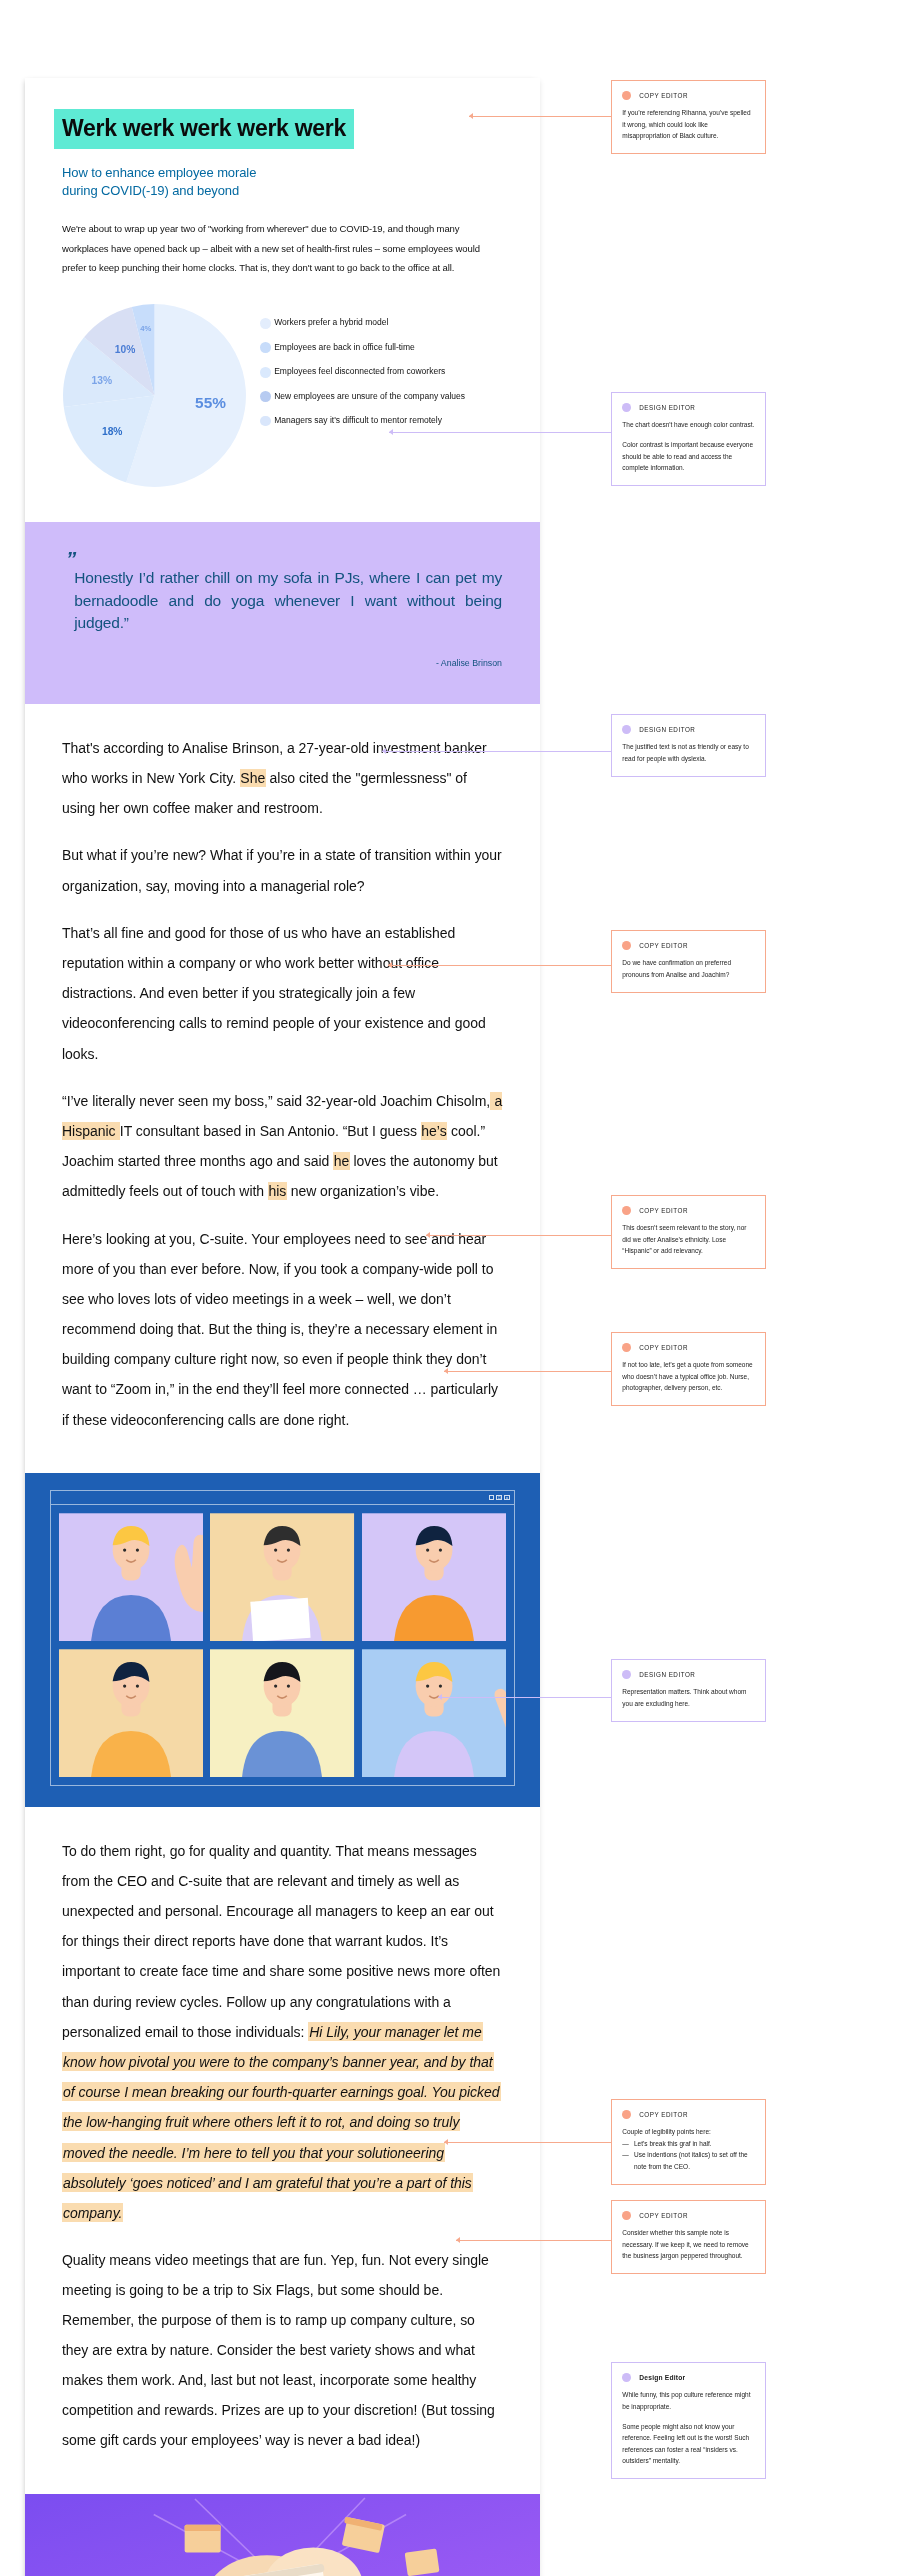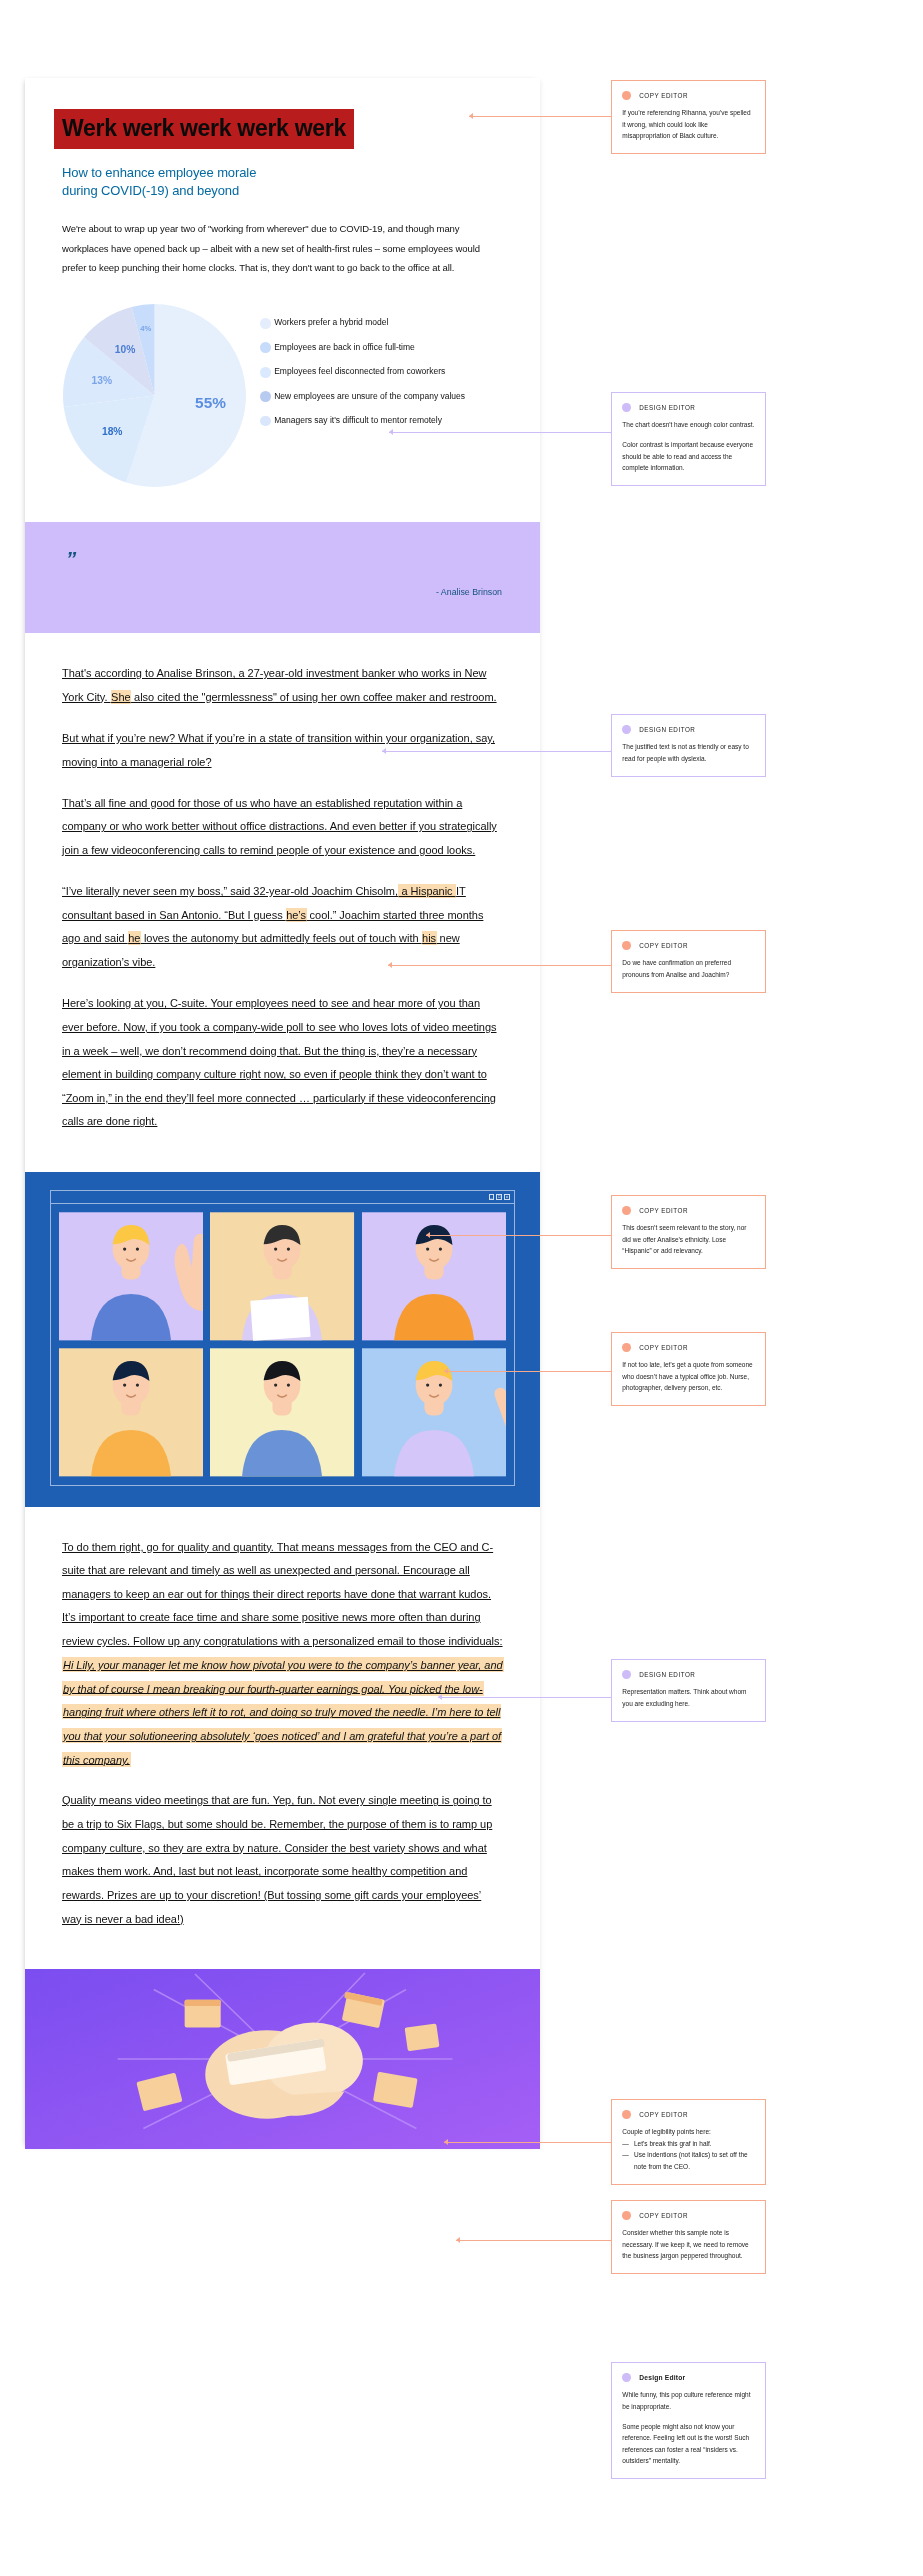--- a/index.html
+++ b/index.html
@@ -24,21 +24,21 @@
     background: #ffffff;
     box-shadow: -3.1px 0 5.2px -3.1px rgba(0,0,0,0.22),
                  3.1px 0 5.2px -3.1px rgba(0,0,0,0.10);
   }
   .pad { padding-left: 37px; padding-right: 37px; }
 
   
   .title-wrap { padding-top: 31px; }
   .title {
     display: inline-block;
-    background: #b91c1c;
+    background: #5eead4;
     font-size: 23px;
     font-weight: bold;
     line-height: 1.12;
     letter-spacing: -0.3px;
     color: #0b0b0b;
     padding: 7.2px 8.2px 7.2px 8.2px;
     margin-left: -8.2px;
   }
   .subtitle {
     margin-top: 14.4px;
@@ -115,26 +115,25 @@
     margin-top: 23px;
     text-align: right;
     font-size: 8.8px;
     color: #13537f;
     font-weight: 500;
   }
 
   
   .body-block { padding-top: 29px; padding-bottom: 20.6px; }
   .body-p {
-    font-size: 11px;
+    font-size: 14px;
     line-height: 2.15;
     color: #111;
     margin-bottom: 17.5px;
     letter-spacing: -0.03px;
-    text-decoration: underline;
   }
   .hl { background: #fadcb0; padding: 1px 0.5px; }
   .note-hl {
     background: #fadcb0;
     font-style: italic;
     box-decoration-break: clone;
     -webkit-box-decoration-break: clone;
     padding: 1.5px 1px;
   }
 
@@ -272,20 +271,21 @@
           </div>
           <div class="legend-row">
             <span class="legend-dot" style="background: rgb(217, 230, 251);"></span>
             <span class="legend-text">Managers say it's difficult to mentor remotely</span>
           </div>
         </div>
     </div>
 
     <div class="quote-band">
       <div class="quote-mark">”</div>
+      <div class="quote-text">Honestly I’d rather chill on my sofa in PJs, where I can pet my bernadoodle and do yoga whenever I want without being judged.”</div>
       <div class="quote-attr">- Analise Brinson</div>
     </div>
 
     <div class="pad body-block" id="body-part-1">
         <p class="body-p">That's according to Analise Brinson, a 27-year-old investment banker who works in New York City. <span class="hl">She</span> also cited the "germlessness" of using her own coffee maker and restroom.</p>
         <p class="body-p">But what if you’re new? What if you’re in a state of transition within your organization, say, moving into a managerial role?</p>
         <p class="body-p">That’s all fine and good for those of us who have an established reputation within a company or who work better without office distractions. And even better if you strategically join a few videoconferencing calls to remind people of your existence and good looks.</p>
         <p class="body-p">“I’ve literally never seen my boss,” said 32-year-old Joachim Chisolm,<span class="hl"> a Hispanic </span>IT consultant based in San Antonio. “But I guess <span class="hl">he’s</span> cool.” Joachim started three months ago and said <span class="hl">he</span> loves the autonomy but admittedly feels out of touch with <span class="hl">his</span> new organization’s vibe.</p>
         <p class="body-p">Here’s looking at you, C-suite. Your employees need to see and hear more of you than ever before. Now, if you took a company-wide poll to see who loves lots of video meetings in a week – well, we don’t recommend doing that. But the thing is, they’re a necessary element in building company culture right now, so even if people think they don’t want to “Zoom in,” in the end they’ll feel more connected … particularly if these videoconferencing calls are done right.</p>
       </div>

